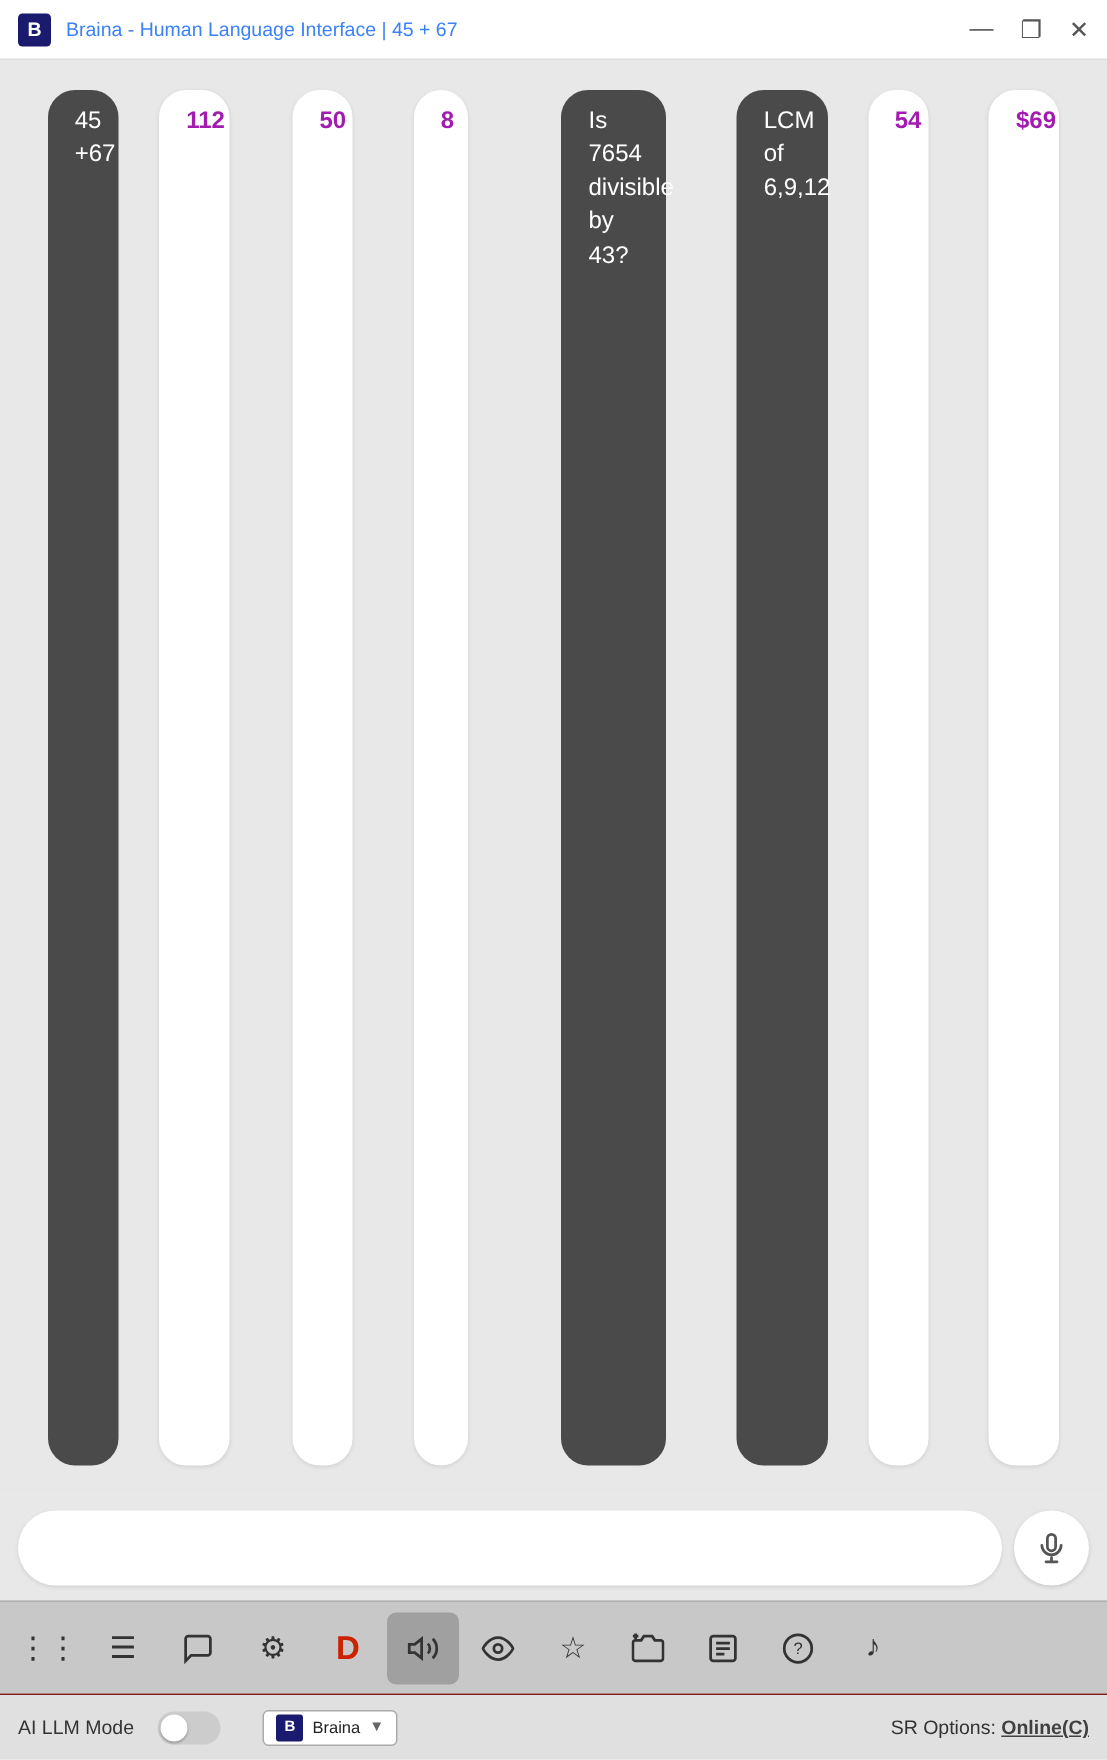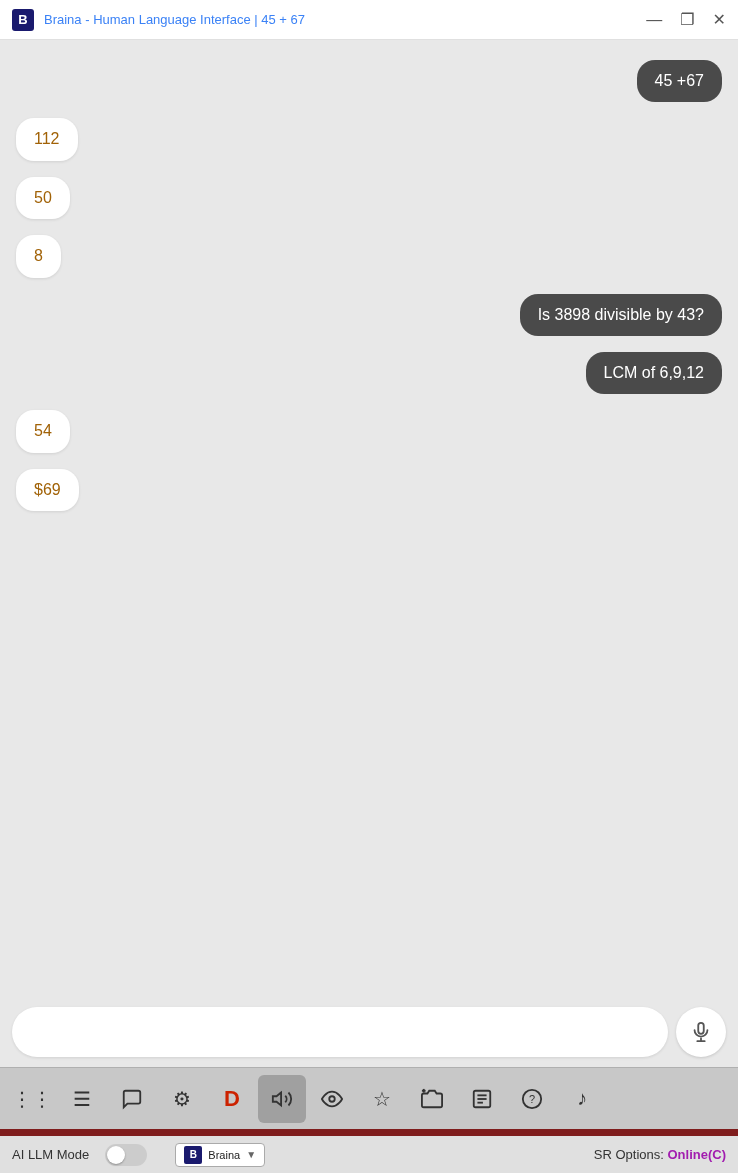--- a/index.html
+++ b/index.html
@@ -54,22 +54,22 @@
       user-select: none;
     }
 
     
     .chat-area {
       flex: 1;
       background: #e8e8e8;
       padding: 20px 16px;
       overflow-y: auto;
       display: flex;
-      flex-direction: column;
-      gap: 16px;
+      flex-direction: row;
+      gap: 27px;
     }
 
     
     .msg-row {
       display: flex;
       width: 100%;
     }
     .msg-row.right { justify-content: flex-end; }
     .msg-row.left { justify-content: flex-start; }
 
@@ -80,23 +80,24 @@
       max-width: 75%;
       line-height: 1.4;
     }
     .bubble.user {
       background: #4a4a4a;
       color: #ffffff;
       border-radius: 18px;
     }
     .bubble.bot {
       background: #ffffff;
-      color: #a16207;
+      color: #a21caf;
       border-radius: 18px;
       box-shadow: 0 1px 3px rgba(0,0,0,0.1);
+      font-weight: bold;
     }
 
     
     .input-area {
       background: #e8e8e8;
       padding: 10px 12px;
       display: flex;
       align-items: center;
       gap: 8px;
       flex-shrink: 0;
@@ -157,21 +158,21 @@
     }
     .toolbar-btn.d-btn { color: #cc2200; font-weight: bold; font-size: 22px; }
 
     
     .status-bar {
       height: 44px;
       background: #e0e0e0;
       display: flex;
       align-items: center;
       padding: 0 12px;
-      border-top: 7px solid #7f1d1d;
+      border-top: 1px solid #7f1d1d;
       flex-shrink: 0;
       gap: 12px;
     }
     .ai-mode-label {
       font-size: 13px;
       color: #333;
       margin-right: 4px;
     }
     .toggle-switch {
       width: 42px;
@@ -220,21 +221,22 @@
       font-size: 10px;
       color: #666;
     }
     .sr-options {
       margin-left: auto;
       font-size: 13px;
       color: #333;
     }
     .sr-link {
       font-weight: bold;
-      color: #a21caf;
+      text-decoration: underline;
+      color: #404040;
     }
   </style>
 </head>
 <body>
 
 <div class="title-bar">
   <div class="title-bar-logo">
     <span>B</span>
   </div>
   <span class="title-bar-text">Braina - Human Language Interface | 45 + 67</span>
@@ -252,21 +254,21 @@
     <div class="msg-row left">
       <div class="bubble bot">112</div>
     </div>
     <div class="msg-row left">
       <div class="bubble bot">50</div>
     </div>
     <div class="msg-row left">
       <div class="bubble bot">8</div>
     </div>
     <div class="msg-row right">
-      <div class="bubble user">Is 3898 divisible by 43?</div>
+      <div class="bubble user">Is 7654 divisible by 43?</div>
     </div>
     <div class="msg-row right">
       <div class="bubble user">LCM of 6,9,12</div>
     </div>
     <div class="msg-row left">
       <div class="bubble bot">54</div>
     </div>
     <div class="msg-row left">
       <div class="bubble bot">$69</div>
     </div>

